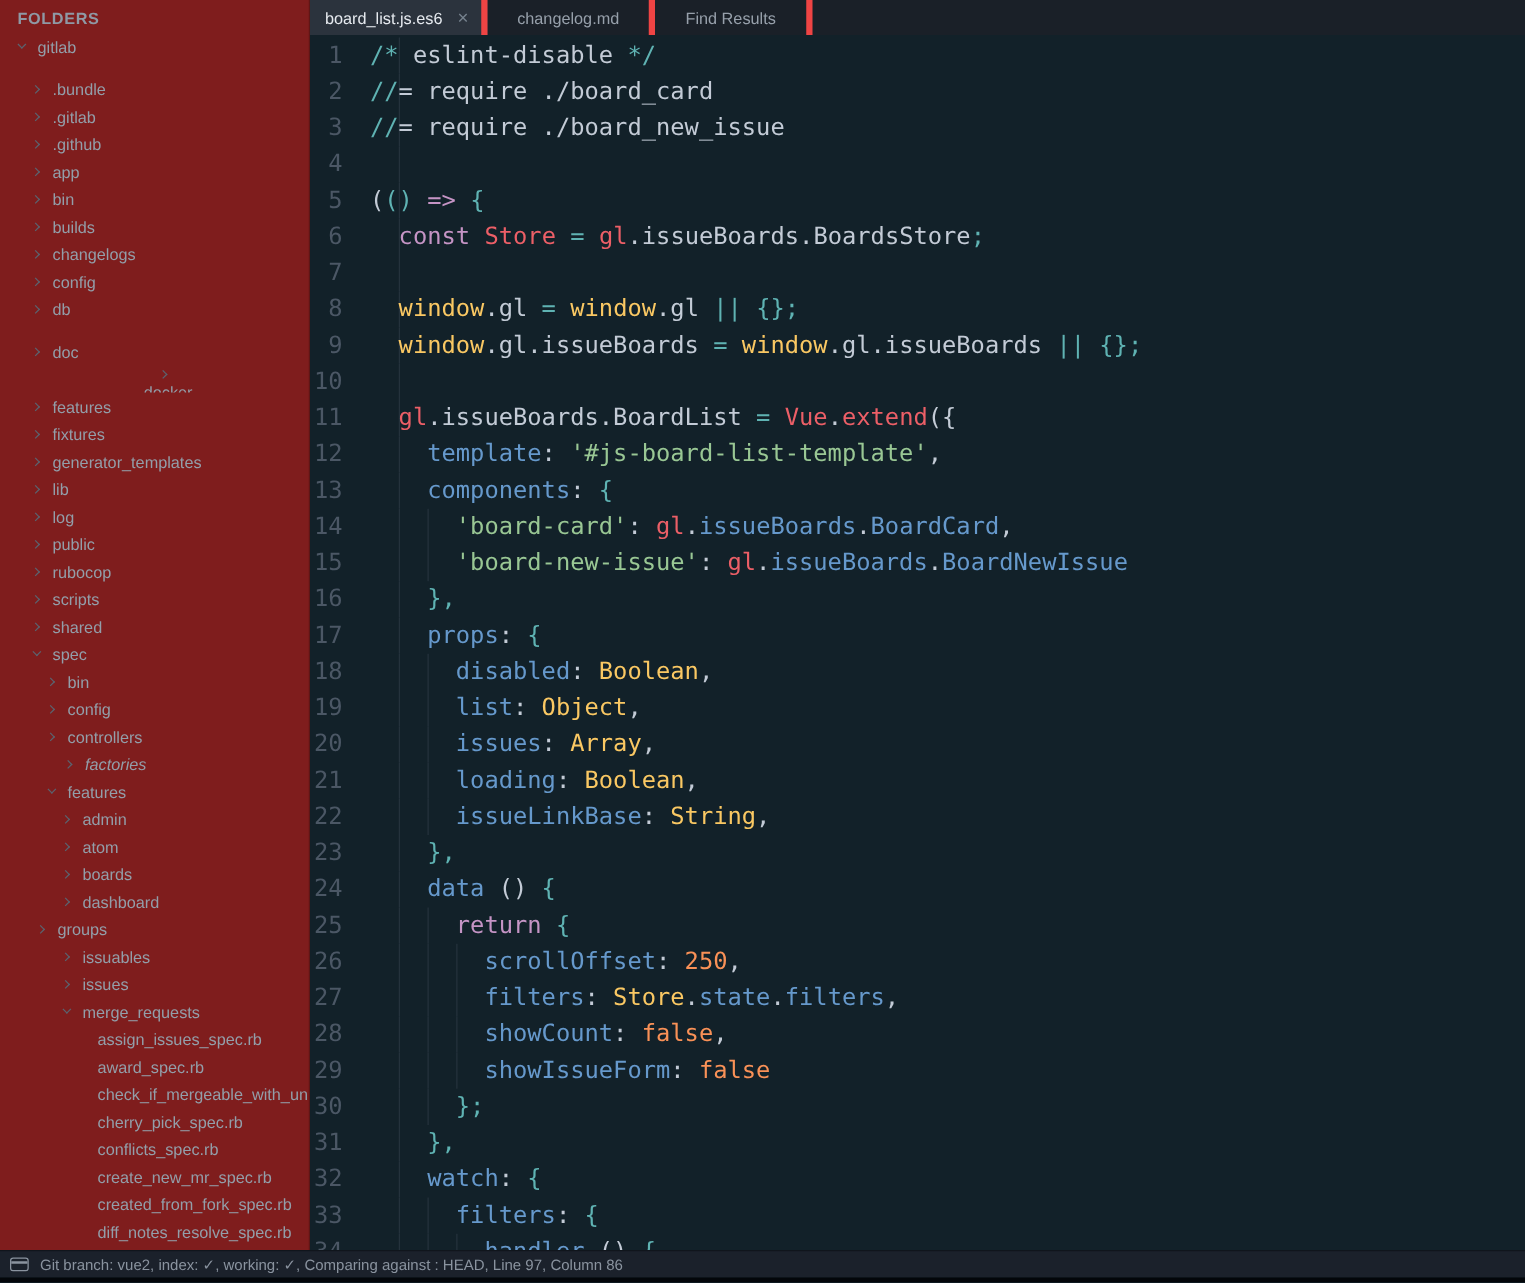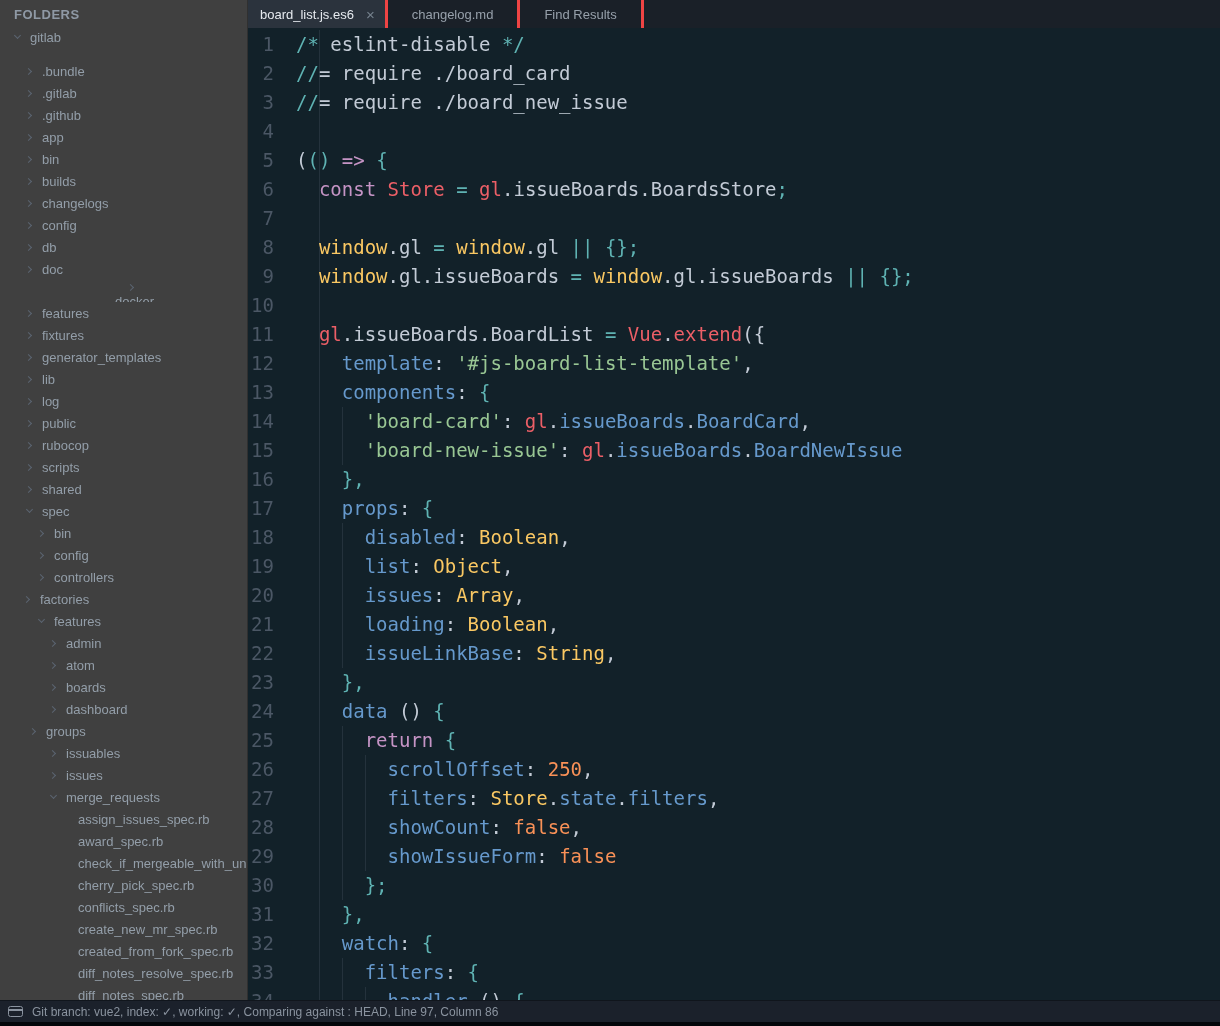--- a/index.html
+++ b/index.html
@@ -4,21 +4,21 @@
 <style>
   * { box-sizing: border-box; margin: 0; padding: 0; }
   html, body { width: 1220px; height: 1026px; overflow: hidden; }
   body { background: #122129; font-family: "Liberation Sans", sans-serif; }
 
   .app { position: relative; width: 1220px; height: 1026px; display: flex; flex-direction: column; }
   .main { display: flex; height: 1000px; flex-shrink: 0; }
 
   
   .sidebar {
-    width: 248px; flex-shrink: 0; background: #404040; overflow: hidden;
+    width: 248px; flex-shrink: 0; background: #7f1d1d; overflow: hidden;
     border-right: 1px solid rgba(0,0,0,0.25);
   }
   .folders-header {
     height: 26px; line-height: 30px; padding-left: 14px;
     font-size: 13px; font-weight: bold; letter-spacing: 0.5px; color: #8F99A5;
   }
   .tree-item {
     height: 22px; display: flex; align-items: center;
     white-space: nowrap; overflow: hidden;
     color: #939EA9; font-size: 13px; cursor: default;
@@ -26,21 +26,21 @@
   .chev { width: 14px; height: 14px; display: flex; align-items: center; justify-content: center; margin-right: 6px; flex-shrink: 0; }
   .chev-i { width: 5px; height: 5px; border-right: 1.5px solid #5A6470; border-bottom: 1.5px solid #5A6470; transform: rotate(-45deg); margin-left: -2px; }
   .chev-i.down { transform: rotate(45deg); margin-left: 0; margin-top: -3px; }
 
   
   .editor-col { flex: 1; min-width: 0; display: flex; flex-direction: column; background: #122129; }
 
   .tab-bar { height: 28px; background: #1A2028; display: flex; flex-shrink: 0; }
   .tab {
     display: flex; align-items: center; padding: 0 24px;
-    font-size: 13px; color: #97A0AB; border-right: 3px solid #ef4444; cursor: default;
+    font-size: 13px; color: #97A0AB; border-right: 5px solid #ef4444; cursor: default;
   }
   .tab.active { background: #2B333D; color: #E6EAEF; padding: 0 10px 0 12px; }
   .tab .close { margin-left: 12px; color: #76828E; font-size: 15px; line-height: 1; }
 
   .editor {
     flex: 1; overflow: hidden; padding-top: 2px;
     font-family: "DejaVu Sans Mono", monospace; font-size: 19px;
   }
   .line { display: flex; height: 29px; line-height: 29px; }
   .ln {
@@ -133,21 +133,21 @@
               <span class="chev-i"></span>
             </span>
             <span>config</span>
           </div>
           <div class="tree-item" style="padding-left: 22px;">
             <span class="chev">
               <span class="chev-i"></span>
             </span>
             <span>db</span>
           </div>
-          <div class="tree-item" style="padding-left: 22px;">
+          <div class="tree-item" style="padding-left: 22px; margin-top: 12px;">
             <span class="chev">
               <span class="chev-i"></span>
             </span>
             <span>doc</span>
           </div>
           <div class="tree-item" style="padding-left: 22px; flex-direction: column;">
             <span class="chev">
               <span class="chev-i"></span>
             </span>
             <span>docker</span>
@@ -223,21 +223,21 @@
               <span class="chev-i"></span>
             </span>
             <span>config</span>
           </div>
           <div class="tree-item" style="padding-left: 34px;">
             <span class="chev">
               <span class="chev-i"></span>
             </span>
             <span>controllers</span>
           </div>
-          <div class="tree-item" style="padding-left: 20px;">
+          <div class="tree-item" style="padding-left: 48px; font-style: italic;">
             <span class="chev">
               <span class="chev-i"></span>
             </span>
             <span>factories</span>
           </div>
           <div class="tree-item" style="padding-left: 34px;">
             <span class="chev">
               <span class="chev-i down"></span>
             </span>
             <span>features</span>

